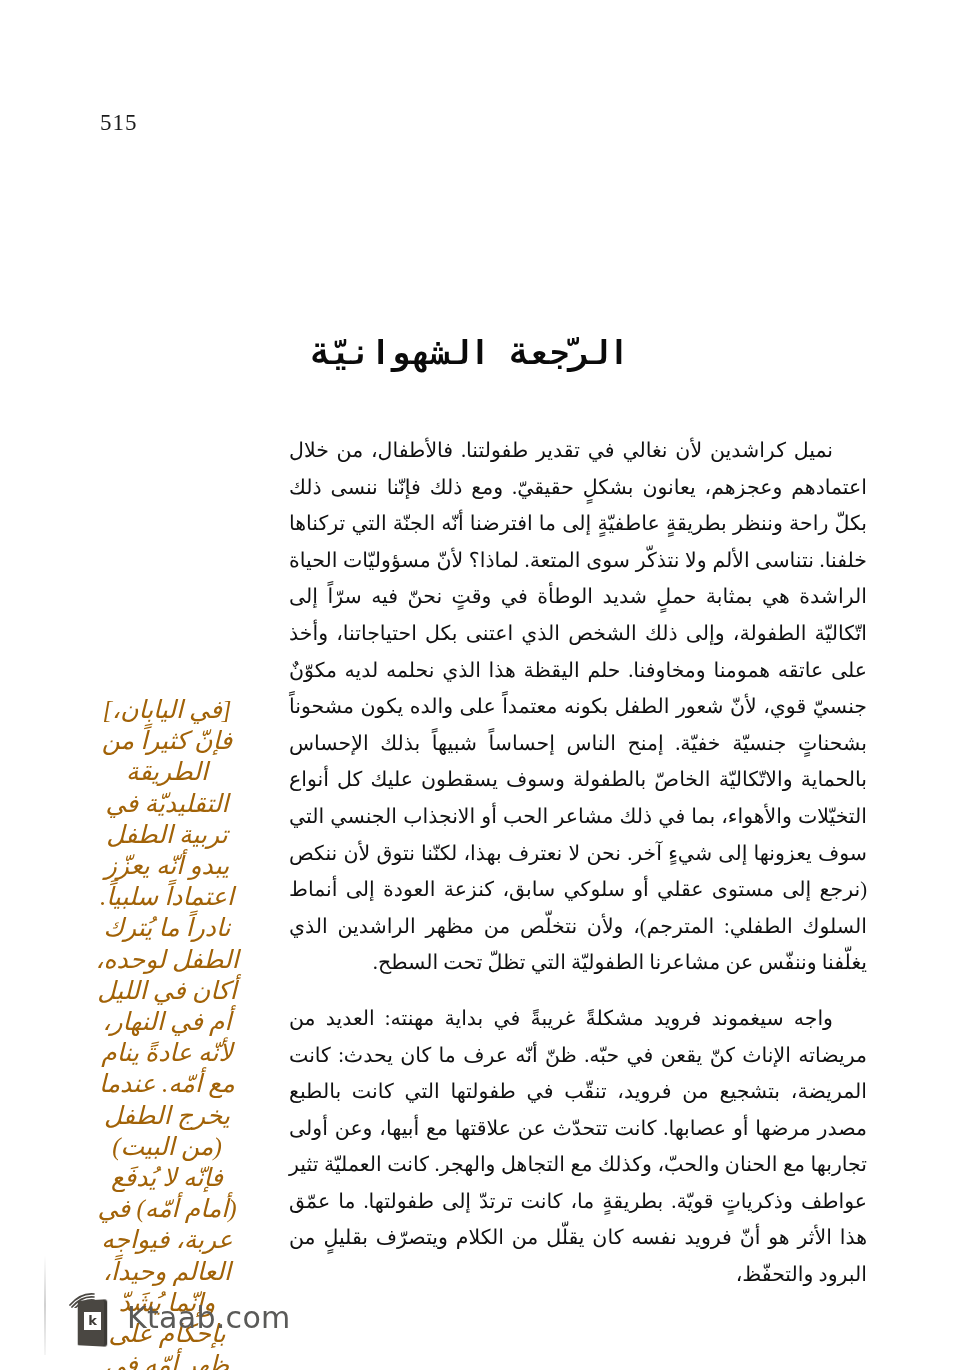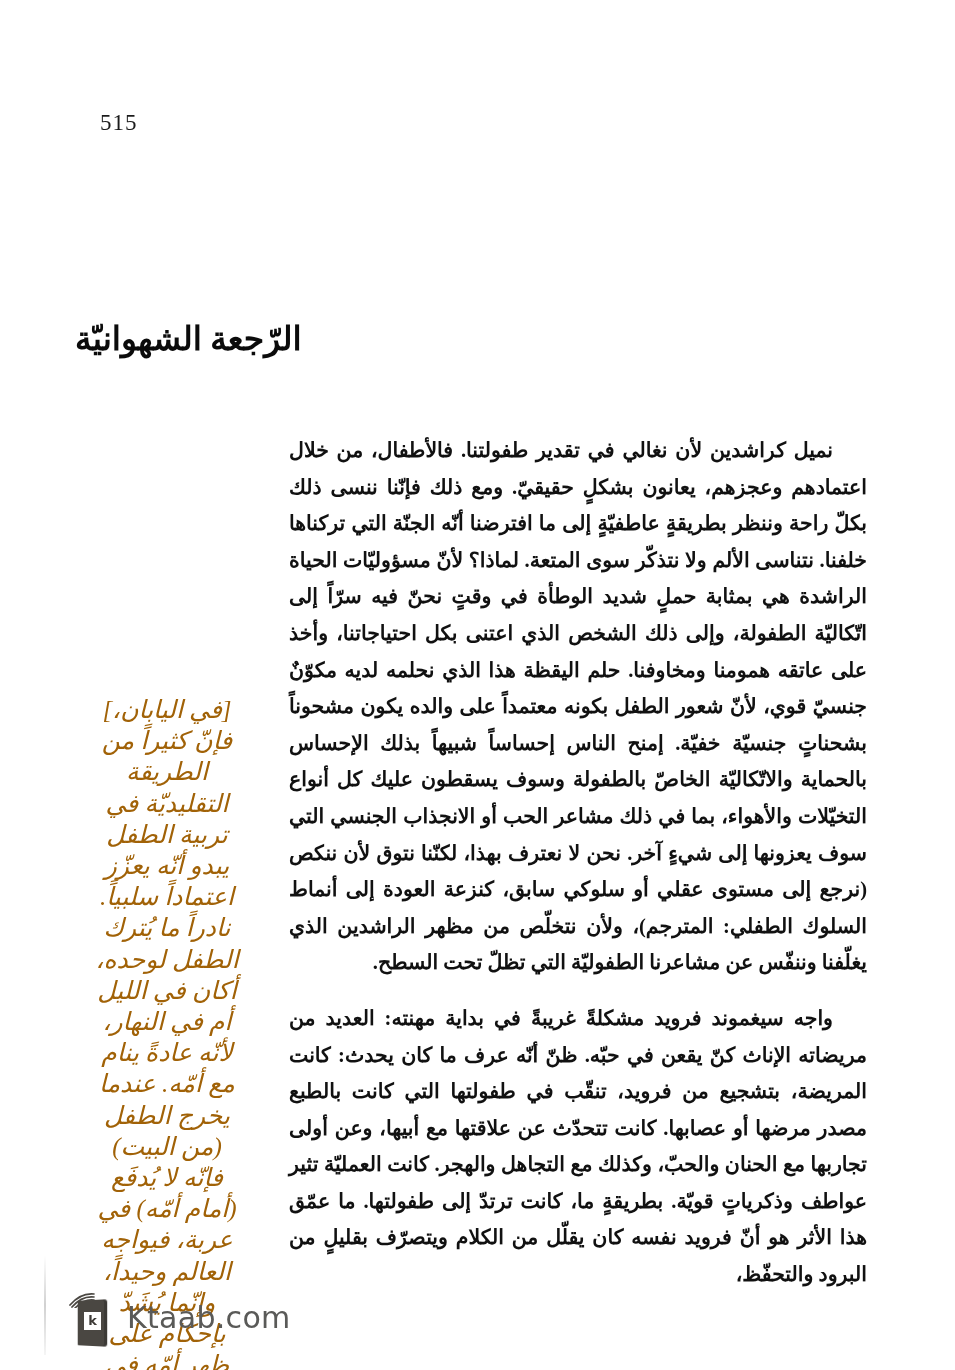--- a/index.html
+++ b/index.html
@@ -40,25 +40,25 @@
     font-size: 23px;
     letter-spacing: 1px;
     color: #1b1b1b;
     direction: ltr;
   }
 
   
   .chapter-title {
     position: absolute;
     right: 90px;
-    top: 295px;
+    top: 312px;
     width: 790px;
-    text-align: left;
+    text-align: center;
     direction: rtl;
-    font-family: Liberation Serif, serif;
+    font-family: Liberation Mono, monospace;
     font-weight: bold;
     font-size: 33px;
     line-height: 1.35;
     color: #0b0b0b;
   }
 
   
   .body-column {
     position: absolute;
     right: 88px;
@@ -68,21 +68,20 @@
     text-align: justify;
     text-align-last: right;
     font-family: "Liberation Serif", "DejaVu Serif", serif;
     font-size: 20.5px;
     line-height: 36.6px;
     color: #111111;
   }
   .body-column p {
     margin: 0 0 0 0;
     text-indent: 34px;
-    font-weight: bold;
   }
   .body-column p + p {
     margin-top: 19px;
   }
 
   
   .margin-note {
     position: absolute;
     left: 92px;
     top: 694px;

